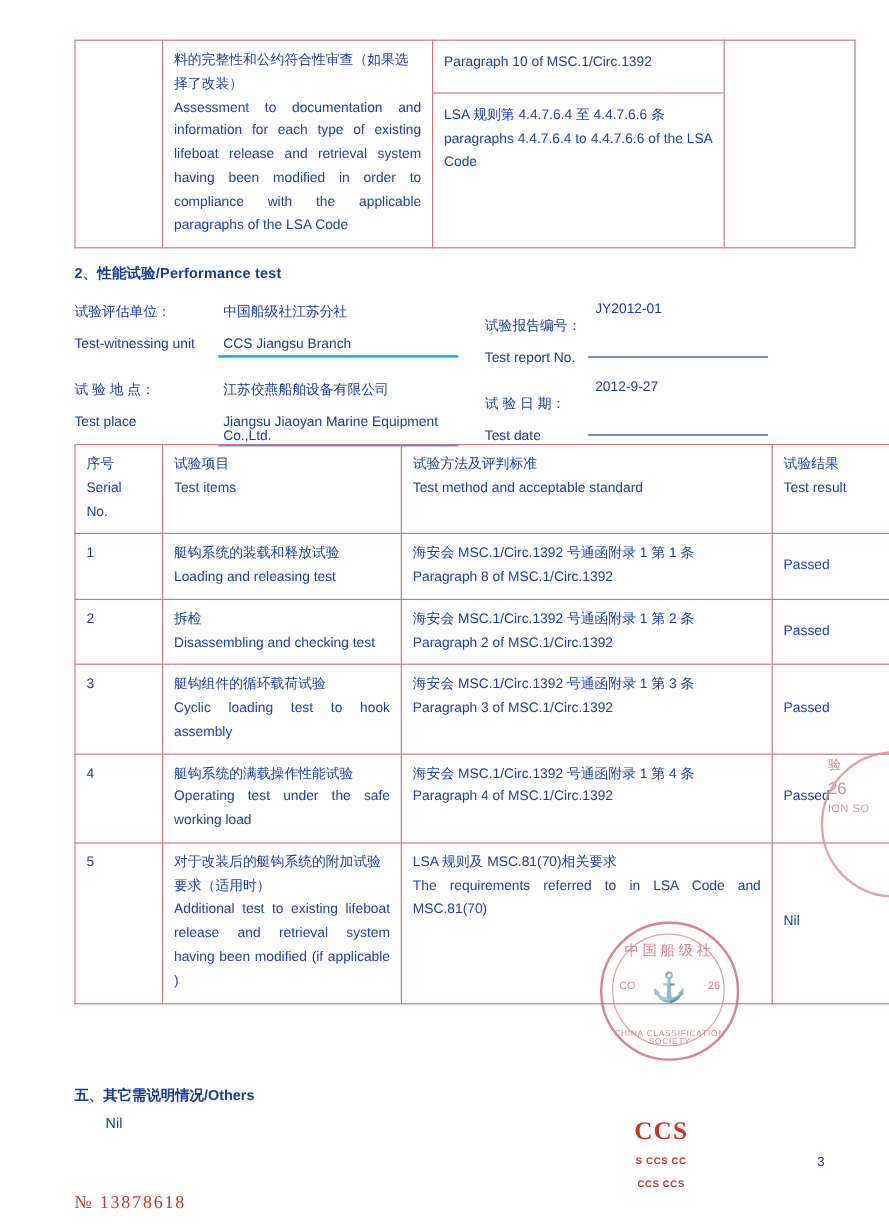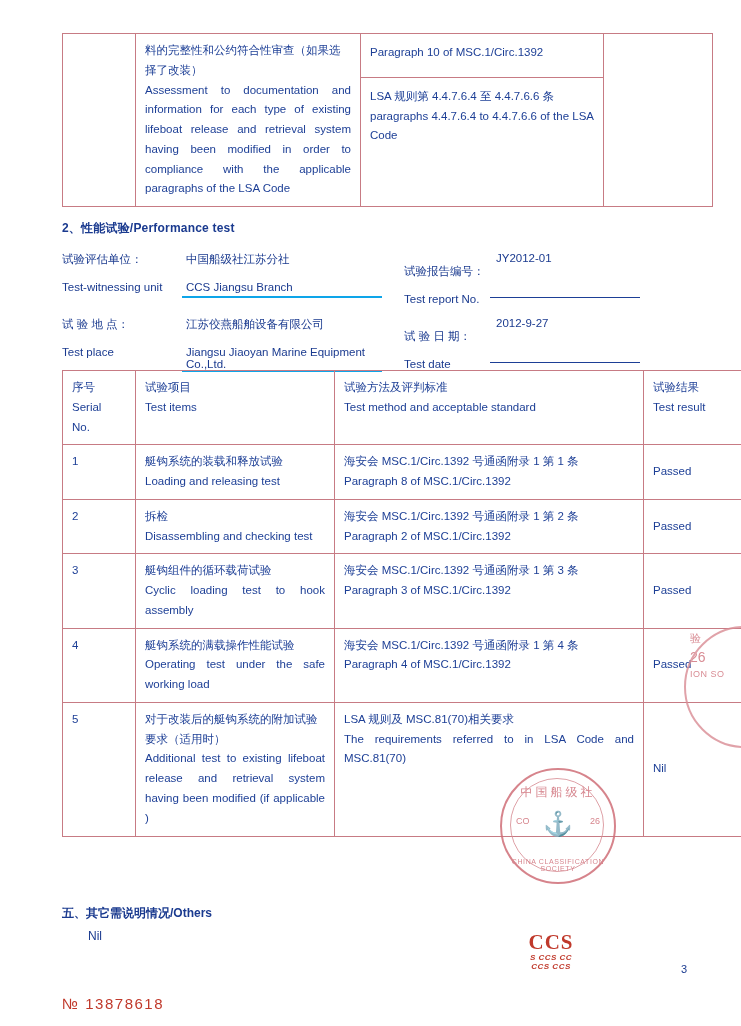--- a/index.html
+++ b/index.html
@@ -144,21 +144,21 @@
     top: 963px;
     font-size: 11px;
   }
 
   
   .serial {
     position: absolute;
     left: 62px;
     top: 995px;
     color: #c0392b;
-    font-family: Liberation Sans, sans-serif;
+    font-family: Liberation Serif, serif;
     font-size: 15px;
     letter-spacing: 1.5px;
   }
   .serial .no {
     font-size: 15px;
     vertical-align: baseline;
   }
 
   
   .ccs-logo {
@@ -170,28 +170,27 @@
     color: #c0392b;
   }
   .ccs-logo .big {
     font-family: "Liberation Serif", serif;
     font-weight: bold;
     font-size: 21px;
     letter-spacing: 1px;
     line-height: 1;
   }
   .ccs-logo .bar {
-    margin-top: 0;
+    margin-top: 10px;
     font-size: 8px;
     font-family: "Liberation Sans", sans-serif;
     letter-spacing: .5px;
     line-height: 1.15;
     color: #c0392b;
     font-weight: bold;
-    font-style: italic;
   }
 
   
   .stamp {
     position: absolute;
     left: 500px;
     top: 768px;
     width: 112px;
     height: 112px;
     border: 2px solid #d06f78;

